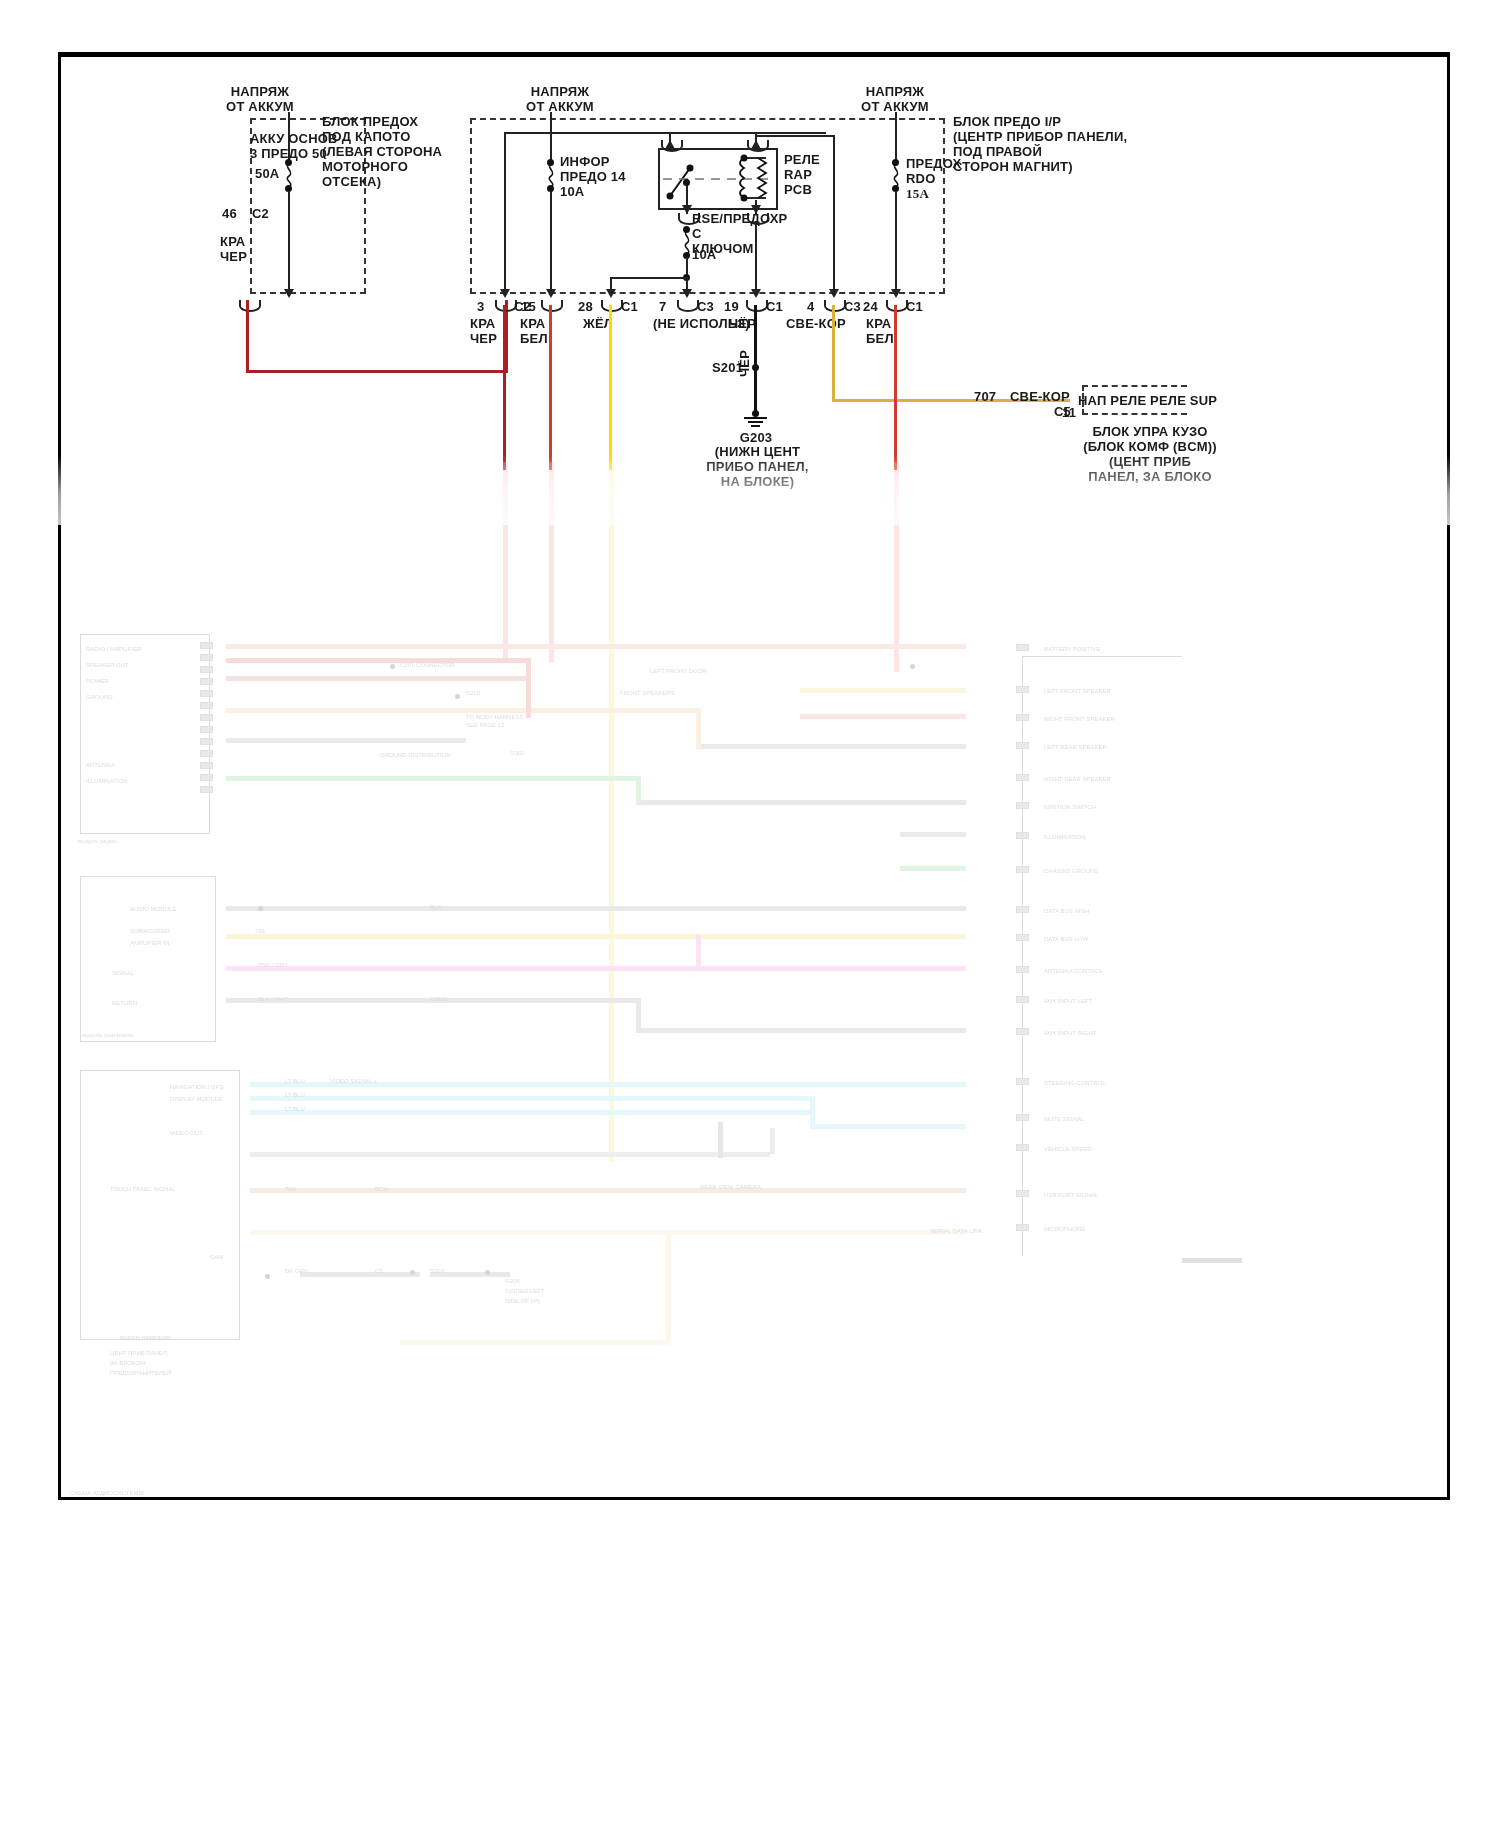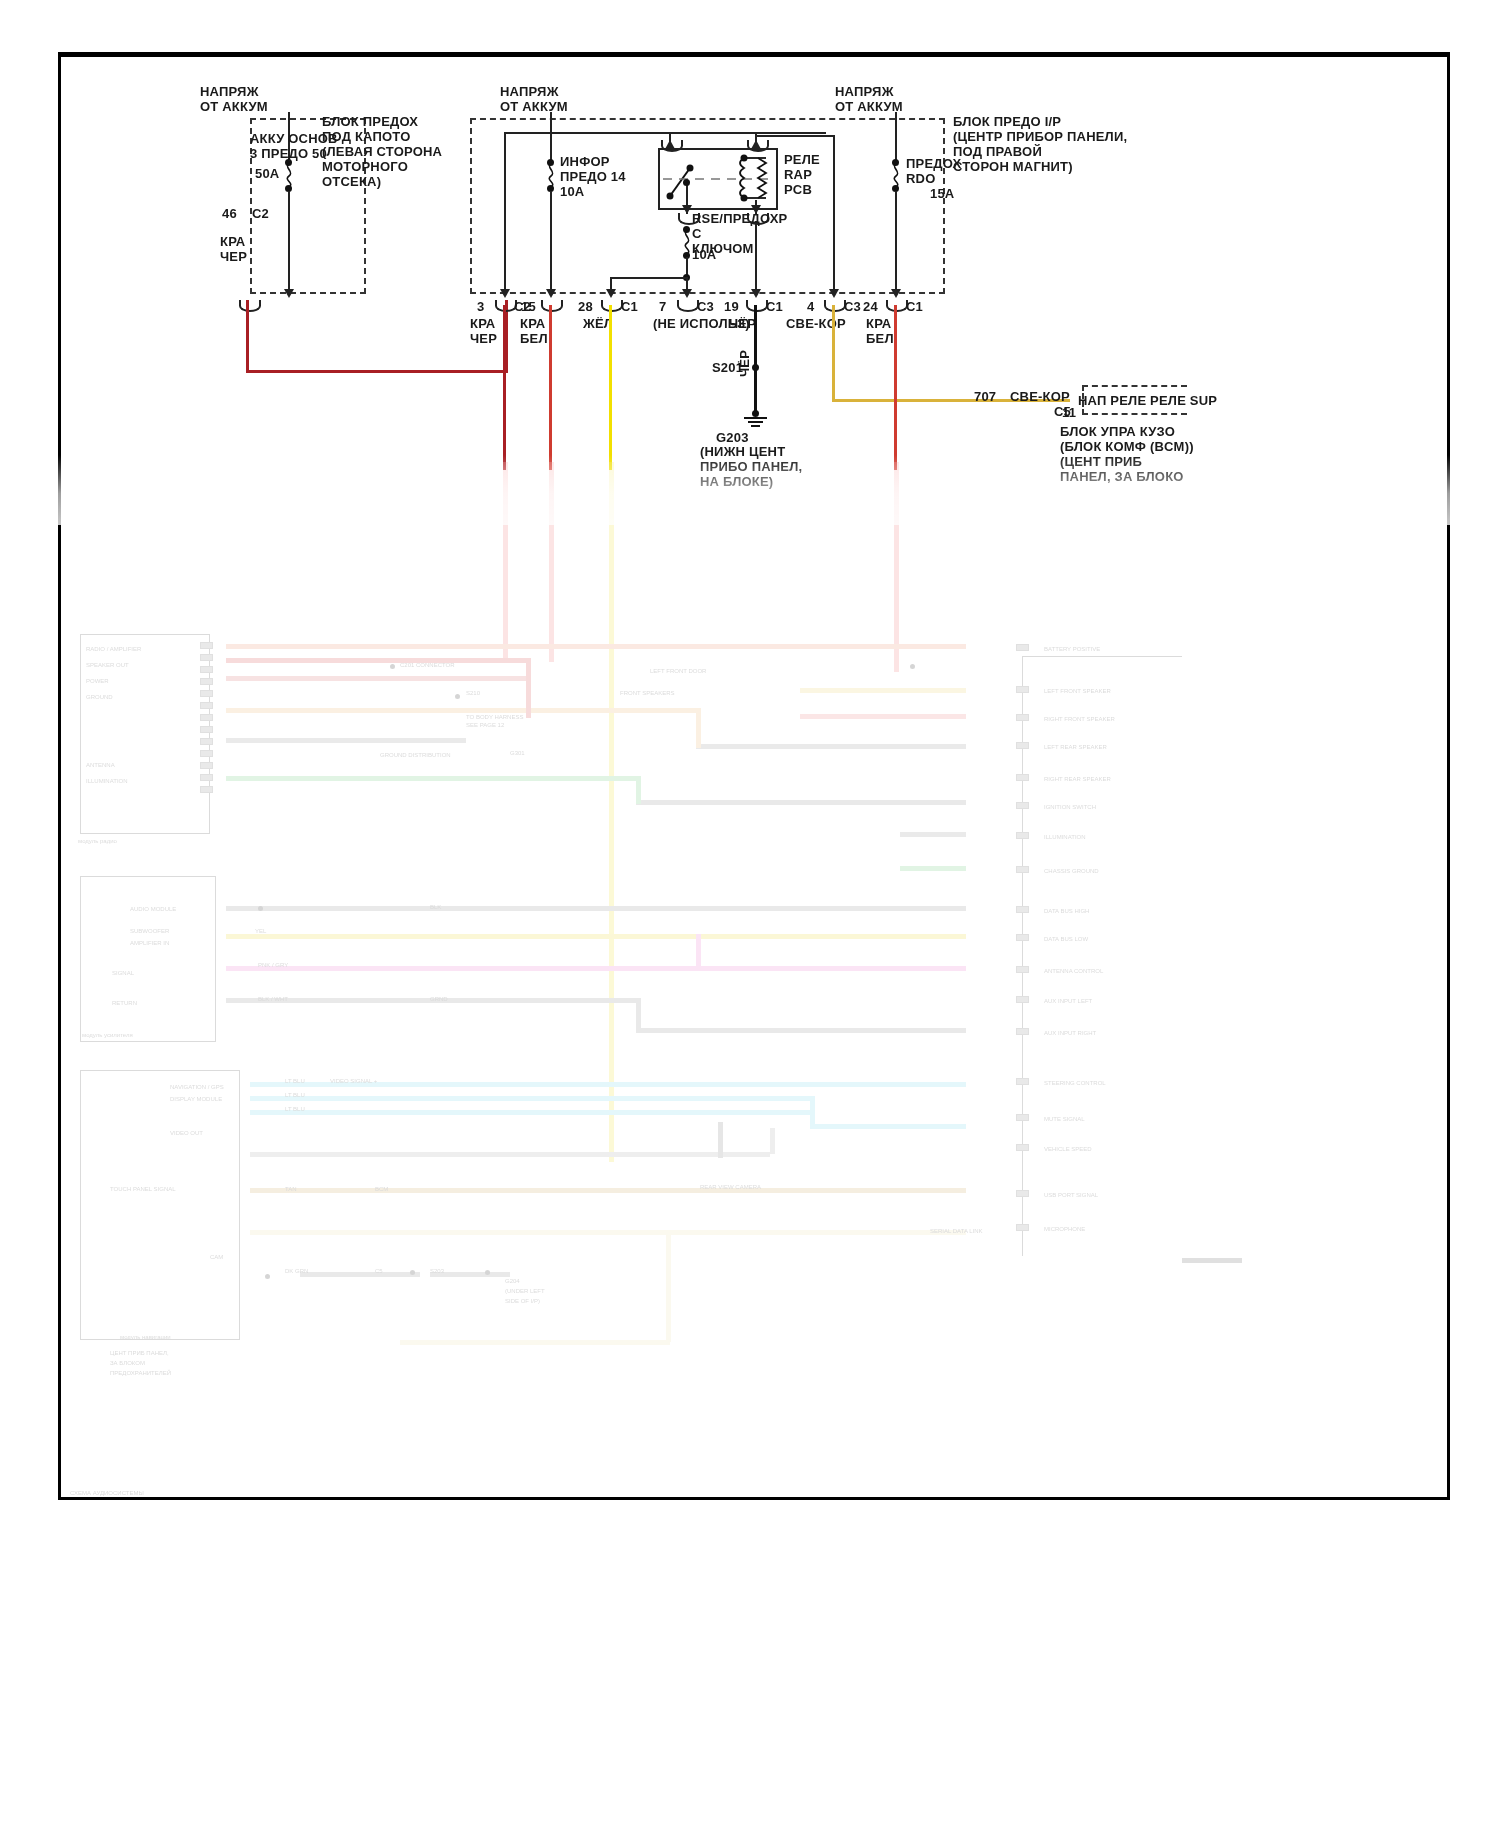--- a/index.html
+++ b/index.html
@@ -8,21 +8,21 @@
 
   
   .frame-top{position:absolute;left:58px;top:52px;width:1392px;height:5px;background:#000;}
   .frame-left{position:absolute;left:58px;top:52px;width:3px;height:1448px;background:#000;}
   .frame-bottom{position:absolute;left:58px;top:1497px;width:1392px;height:3px;background:#000;}
   .frame-right{position:absolute;left:1447px;top:52px;width:3px;height:1448px;background:#000;}
 
   
   .txt{position:absolute;white-space:pre;color:#1a1a1a;font-size:13px;line-height:15px;letter-spacing:.2px;}
   .txt.b{font-weight:bold;}
-  .txt.c{text-align:left;}
+  .txt.c{text-align:center;}
   .vline{position:absolute;background:#222;width:2px;}
   .hline{position:absolute;background:#222;height:2px;}
   .dash-box{position:absolute;border:2px dashed #333;box-sizing:border-box;}
   .dot{position:absolute;width:7px;height:7px;border-radius:50%;background:#111;}
   .wire{position:absolute;width:3px;}
   .wire-h{position:absolute;height:3px;}
   .solid-box{position:absolute;border:2px solid #222;box-sizing:border-box;background:transparent;}
 
   
   .arrow{position:absolute;width:0;height:0;border-left:5px solid transparent;border-right:5px solid transparent;border-top:9px solid #222;}
@@ -234,21 +234,21 @@
     <svg width="12" height="24" viewBox="0 0 12 24">
         <path d="M6 0 C0 4 12 9 6 13 C0 17 12 20 6 24" stroke="#111" stroke-width="1.6" fill="none"></path>
       </svg>
   </div>
   <div class="dot" style="left:892px;top:185px;"></div>
   <div class="vline" style="left:895px;top:191px;height:103px;"></div>
   <div class="arrow" style="left:891px;top:289px;"></div>
 
   <div class="txt b" style="left:906px;top:156px;width:80px;">ПРЕДОХ
 RDO</div>
-  <div class="txt b" style="left:930px;top:186px;">15A</div>
+  <div class="txt b" style="left:906px;top:186px;font-family:Liberation Serif, serif;">15A</div>
 
   <div class="txt b" style="left:953px;top:114px;width:170px;">БЛОК ПРЕДО I/P
 (ЦЕНТР ПРИБОР ПАНЕЛИ,
 ПОД ПРАВОЙ
 СТОРОН МАГНИТ)</div>
 
   <div class="hline" style="left:686px;top:256px;width:0px;"></div>
   <div class="vline" style="left:833px;top:135px;height:159px;"></div>
   <div class="hline" style="left:755px;top:135px;width:80px;"></div>
   <div class="arrow" style="left:829px;top:289px;"></div>

